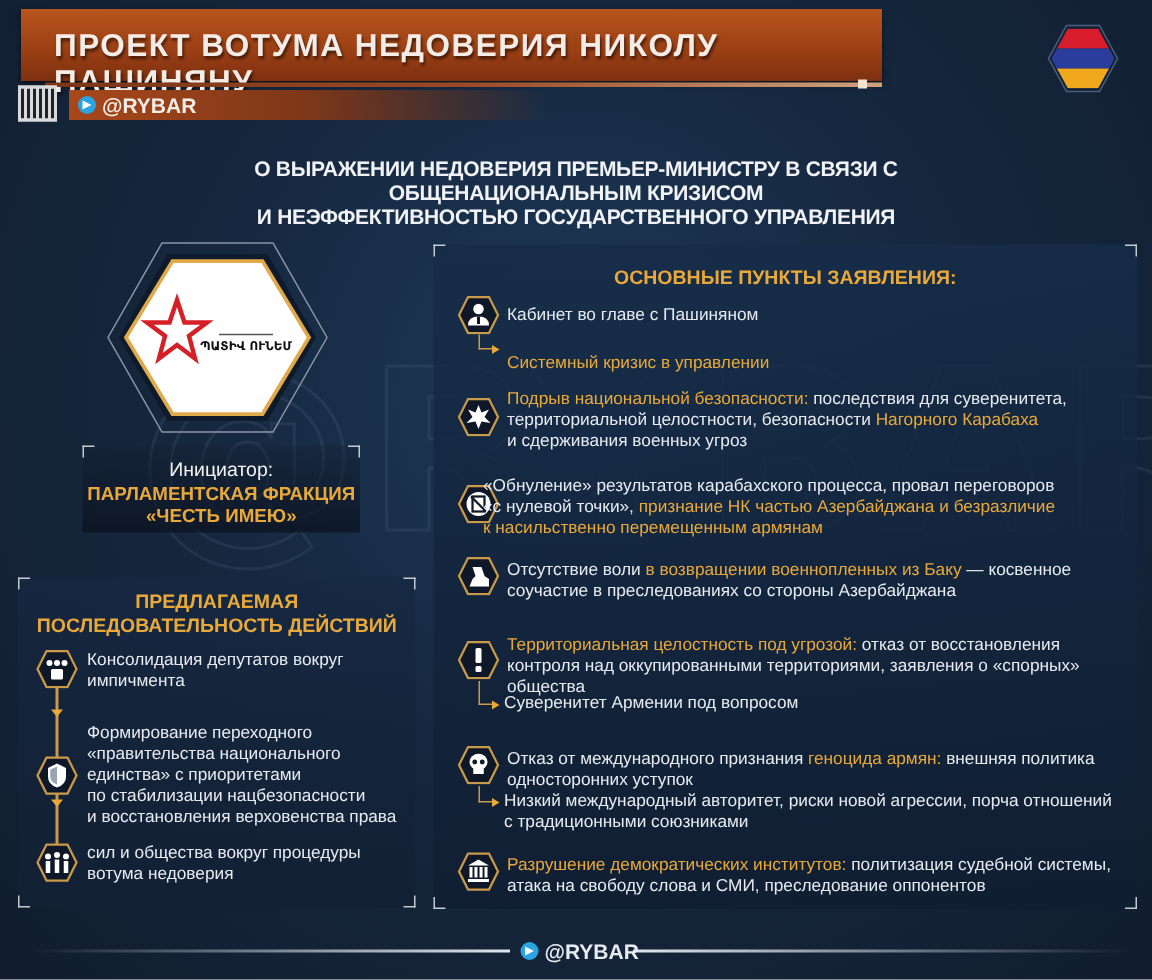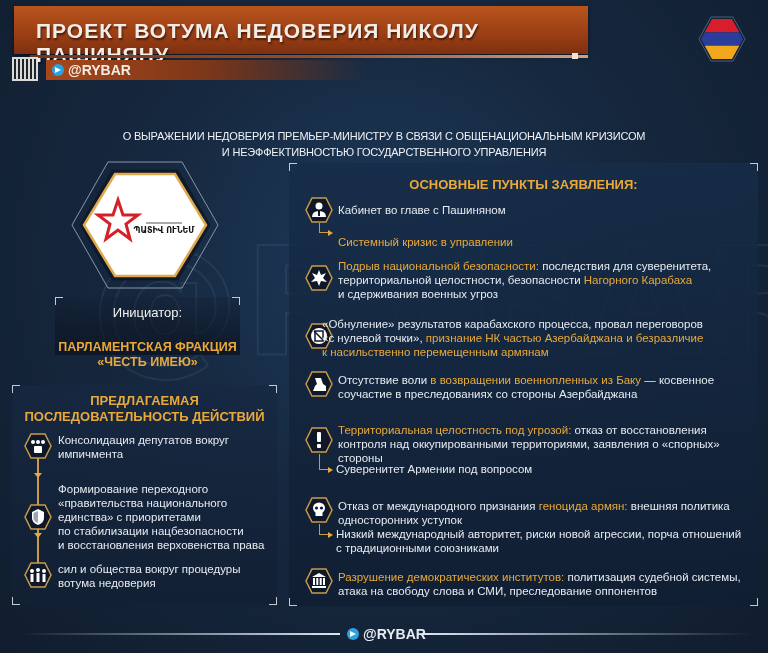--- a/index.html
+++ b/index.html
@@ -57,36 +57,36 @@
     border-top: 3px solid transparent; border-bottom: 3px solid transparent;
   }
   .rybar-handle {
     position: absolute; left: 22px; top: 2px; font-size: 14px; font-weight: bold; color: #f4ece6;
   }
   .flag-hex {
     position: absolute; left: 698px; top: 15px; width: 48px; height: 48px;
   }
   .subtitle {
     position: absolute; left: 90px; top: 104px; width: 588px;
-    text-align: center; font-size: 11px; font-weight: normal; line-height: 16px;
-    color: #f0f2f6; letter-spacing: -0.2px; margin-top: 24px;
+    text-align: center; font-size: 14px; font-weight: bold; line-height: 16px;
+    color: #f0f2f6; letter-spacing: -0.2px;
   }
   .logo-hex { position: absolute; left: 70px; top: 160px; width: 150px; height: 130px; }
   .initiator {
     position: absolute; left: 55px; top: 297px; width: 185px; height: 58px;
     text-align: center;
     background: linear-gradient(180deg, rgba(20,30,48,0.3), rgba(12,20,34,0.85));
   }
   .corner { position: absolute; width: 8px; height: 8px; border-color: #c5c9d0; border-style: solid; border-width: 0; }
   .tl { left: 0; top: 0; border-left-width: 1.5px; border-top-width: 1.5px; }
   .tr { right: 0; top: 0; border-right-width: 1.5px; border-top-width: 1.5px; }
   .bl { left: 0; bottom: 0; border-left-width: 1.5px; border-bottom-width: 1.5px; }
   .br { right: 0; bottom: 0; border-right-width: 1.5px; border-bottom-width: 1.5px; }
   .initiator-label { font-size: 13px; font-weight: normal; color: #f2f2f2; margin-top: 8px; }
-  .initiator-value { font-size: 12.5px; font-weight: bold; color: #e9a93a; line-height: 15px; margin-top: 20px; }
+  .initiator-value { font-size: 12.5px; font-weight: bold; color: #e9a93a; line-height: 15px; margin-top: 2px; }
   .steps-box {
     position: absolute; left: 12px; top: 385px; width: 265px; height: 220px;
     background: linear-gradient(180deg, rgba(22,40,66,0.7), rgba(18,32,52,0.9));
   }
   .steps-title {
     position: absolute; left: 0; top: 8px; width: 100%; text-align: center;
     font-size: 13px; font-weight: bold; color: #e9a93a; line-height: 16px;
   }
   .step { position: absolute; left: 12px; width: 250px; }
   .step-text { position: absolute; left: 34px; top: 0; font-size: 11.5px; line-height: 14px; color: #e7ebf1; width: 220px; }
@@ -296,21 +296,21 @@
 
   <div class="pt" style="top:260px;">
     <svg class="hex-icon" viewBox="0 0 28 26" style="top:4px;">
       <polygon points="7,1 21,1 27,13 21,25 7,25 1,13" fill="#0e1828" stroke="#c99a4a" stroke-width="1.5"></polygon>
       <rect x="12" y="5" width="4" height="10" rx="1" fill="#fff"></rect>
         <rect x="12" y="17" width="4" height="4" rx="1" fill="#fff"></rect>
     </svg>
     <div class="pt-text" style="left:33px;">
       <div><span class="hl">Территориальная целостность под угрозой:</span><span> отказ от восстановления</span></div>
       <div>контроля над оккупированными территориями, заявления о «спорных»</div>
-      <div>стороны</div>
+      <div>общества</div>
     </div>
   </div>
   <div class="sub-connector" style="left:30px;top:291px;height:16px;"></div>
   <div class="sub-arrow" style="left:39px;top:304px;"></div>
   <div class="sub" style="left:47px;top:299px;">Суверенитет Армении под вопросом</div>
 
   <div class="pt" style="top:334px;">
     <svg class="hex-icon" viewBox="0 0 28 26">
       <polygon points="7,1 21,1 27,13 21,25 7,25 1,13" fill="#0e1828" stroke="#c99a4a" stroke-width="1.5"></polygon>
       <ellipse cx="14" cy="11" rx="6" ry="5.5" fill="#fff"></ellipse>

